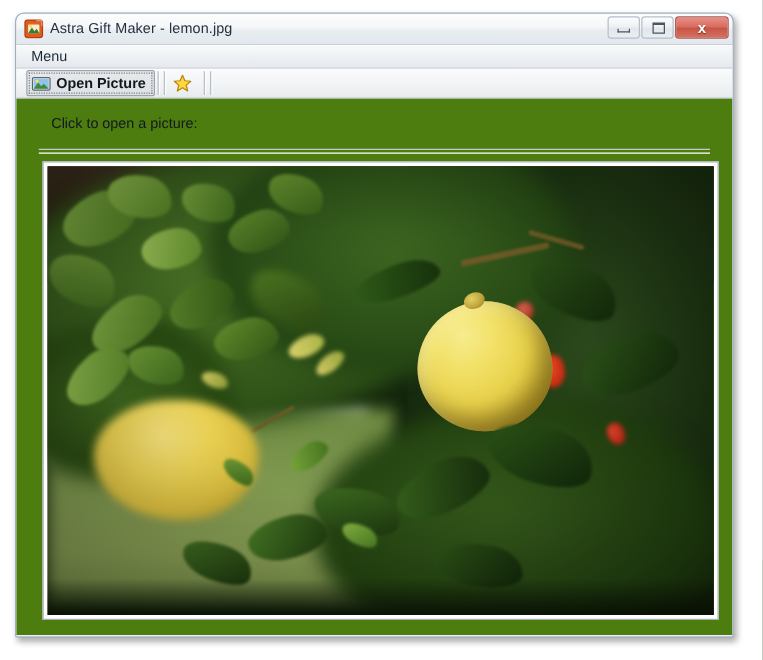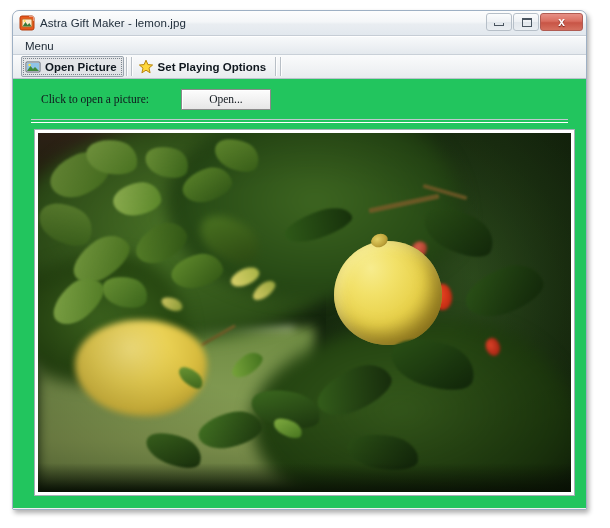--- a/index.html
+++ b/index.html
@@ -168,24 +168,23 @@
     flex: 0 0 auto;
   }
 
   
   .ticon { width: 16px; height: 16px; flex: 0 0 auto; position: relative; }
 
   
   .panel {
     position: relative;
     height: 429px;
-    background: #22c55e;
+    background: #4d7c0f;
     padding: 0;
     box-sizing: border-box;
-    font-family: Liberation Serif, serif;
   }
   .openrow {
     display: flex;
     align-items: center;
     height: 40px;
     padding-left: 28px;
     box-sizing: border-box;
   }
   .openrow .lbl {
     font-size: 11.5px;
@@ -371,34 +370,32 @@
 
 
         <span class="tsep"></span>
 
         <span class="tbtn">
           <span class="ticon">
             <svg width="16" height="16" viewBox="0 0 16 16">
               <path d="M8 1.2 L9.9 5.6 L14.6 6.0 L11 9.1 L12.1 13.8 L8 11.2 L3.9 13.8 L5 9.1 L1.4 6.0 L6.1 5.6 Z" fill="#ffd83b" stroke="#b8860b" stroke-width="1" stroke-linejoin="round"></path>
             </svg>
           </span>
-          <span class="tlabel">Set Playing Options</span>
         </span>
 
         <span class="tsep"></span>
 
 
         <span class="tsep"></span>
       </div>
 
       <div class="panel">
 
         <div class="openrow">
           <span class="lbl">Click to open a picture:</span>
-          <span class="open-btn">Open...</span>
         </div>
 
         <div class="hr"></div>
 
         <div class="picframe">
           <div class="photo">
 
             <span class="lyr bg-dark-top"></span>
             <span class="lyr bg-wall"></span>
             <span class="lyr bg-path"></span>

